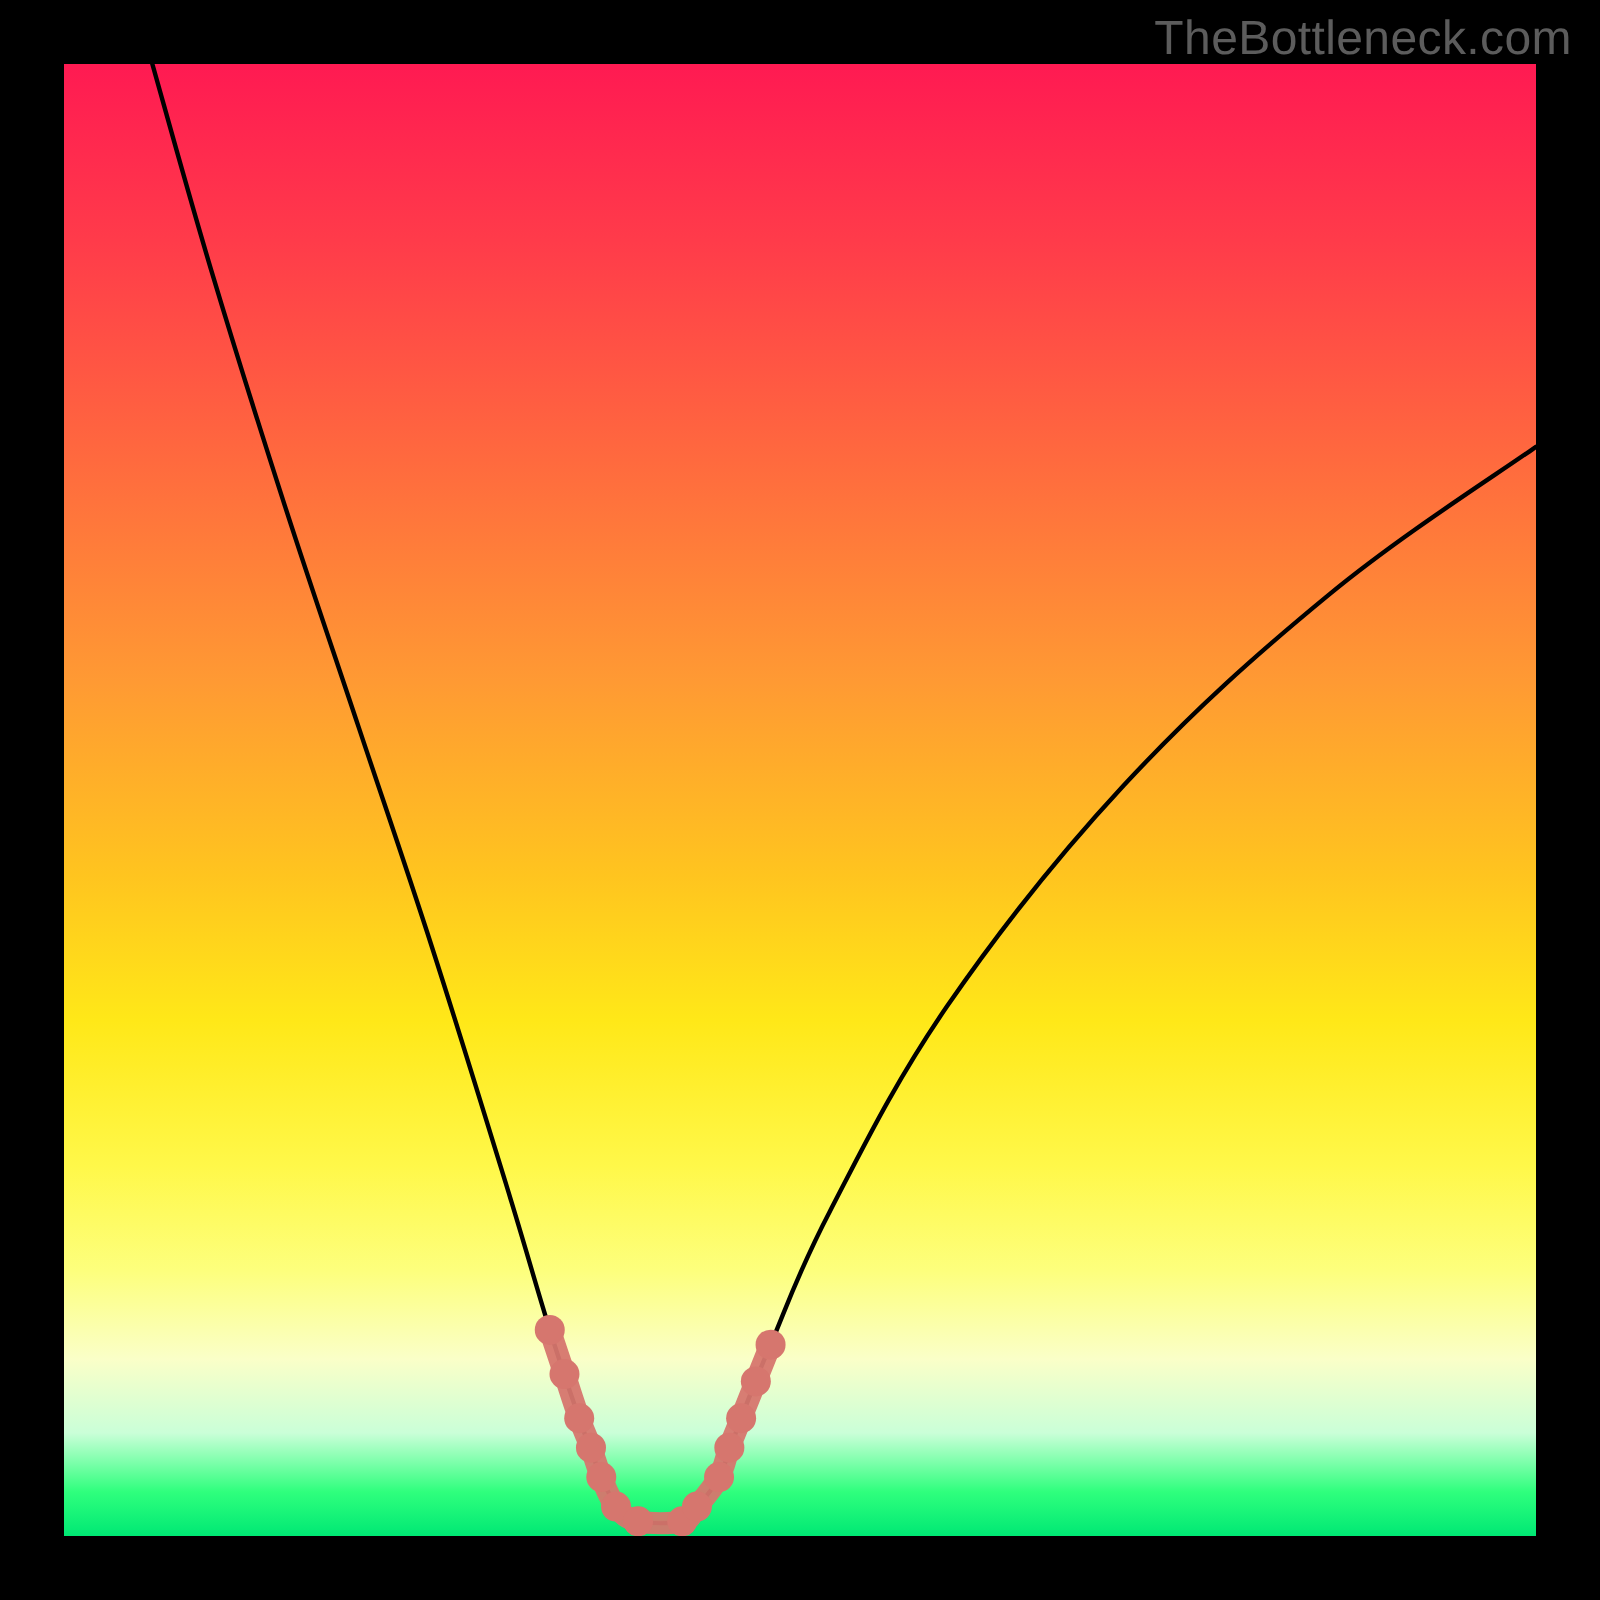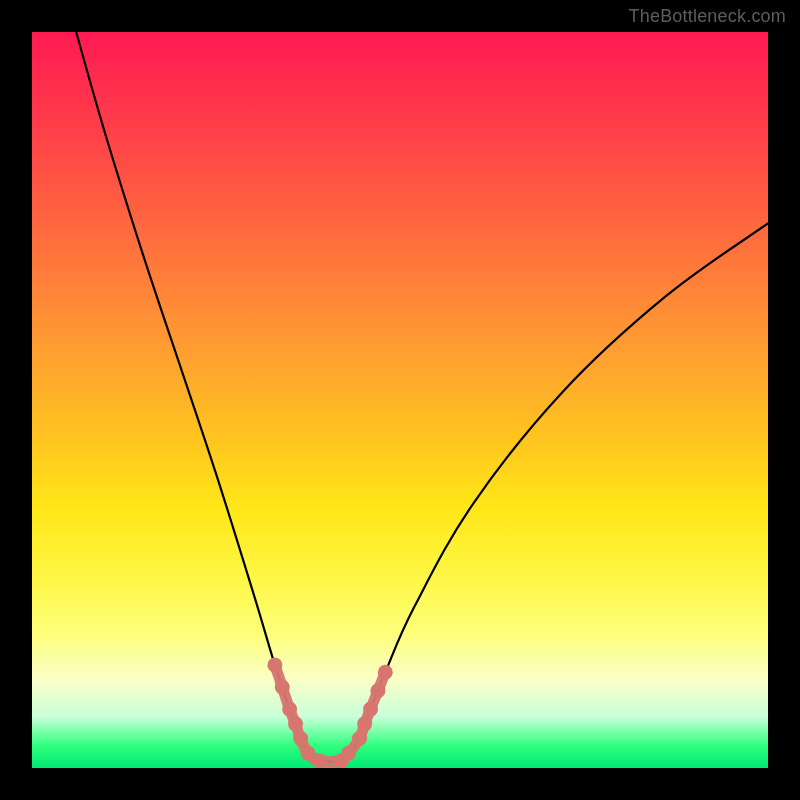--- a/index.html
+++ b/index.html
@@ -34,21 +34,21 @@
       #caffd8 93%,
       #2fff7d 97%,
       #00e874 100%
     );
   }
   .watermark {
     position: absolute;
     top: 6px;
     right: 14px;
     color: #5c5c5c;
-    font-size: 18px;
+    font-size: 24px;
     font-weight: 500;
     letter-spacing: 0.2px;
     z-index: 5;
   }
   svg.curves {
     position: absolute;
     left: 0; top: 0;
     width: 736px;
     height: 736px;
     z-index: 3;

